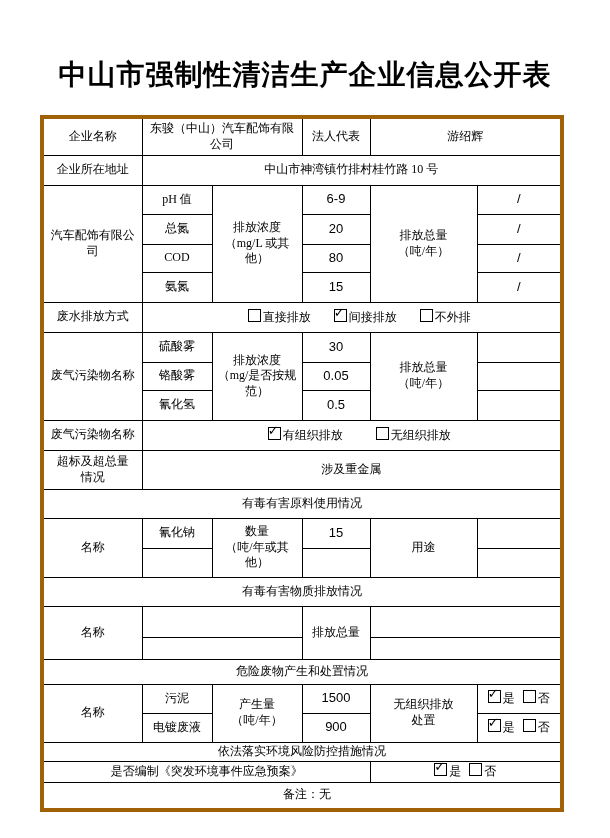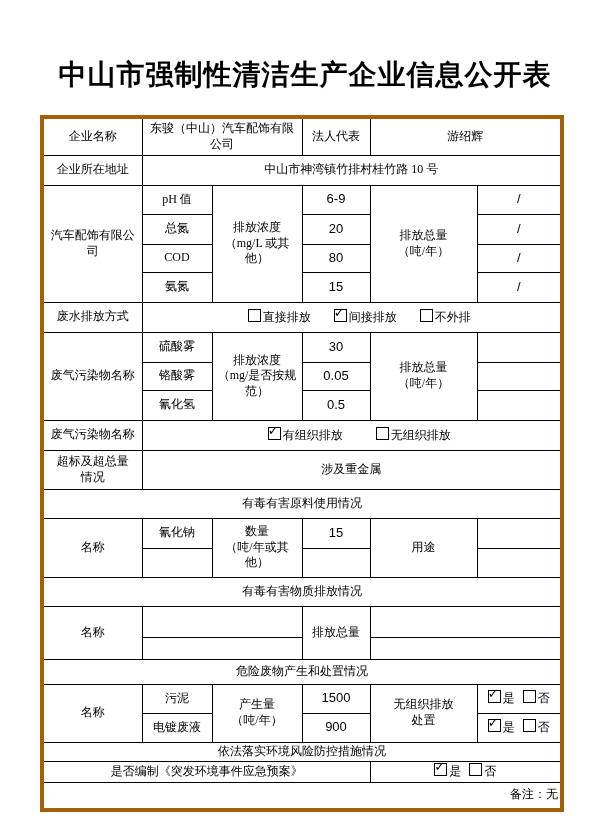--- a/index.html
+++ b/index.html
@@ -16,21 +16,21 @@
     width:520px; margin:21px 0 0 40px;
     border:4px solid #a16207;
   }
   td {
     border:1px solid #000; box-sizing:border-box;
     text-align:center; vertical-align:middle;
     font-size:12px; line-height:1.3; padding:1px 2px;
     word-break:break-all;
   }
   .num { font-family:"Liberation Sans", sans-serif; font-size:13px; }
-  .left-cell { text-align:right; padding-left:12px;border-radius:10px; }
+  .left-cell { text-align:center; padding-left:12px;border-radius:10px; }
   .cb {
     display:inline-block; width:11px; height:11px;
     border:1px solid #000; position:relative;
     vertical-align:-1px; margin-right:2px; background:#fff;
   }
   .cb.checked::after {
     content:"\2713";
     position:absolute; left:-1px; top:-4px;
     font-family:"DejaVu Sans", sans-serif;
     font-size:13px; line-height:1; color:#000;

